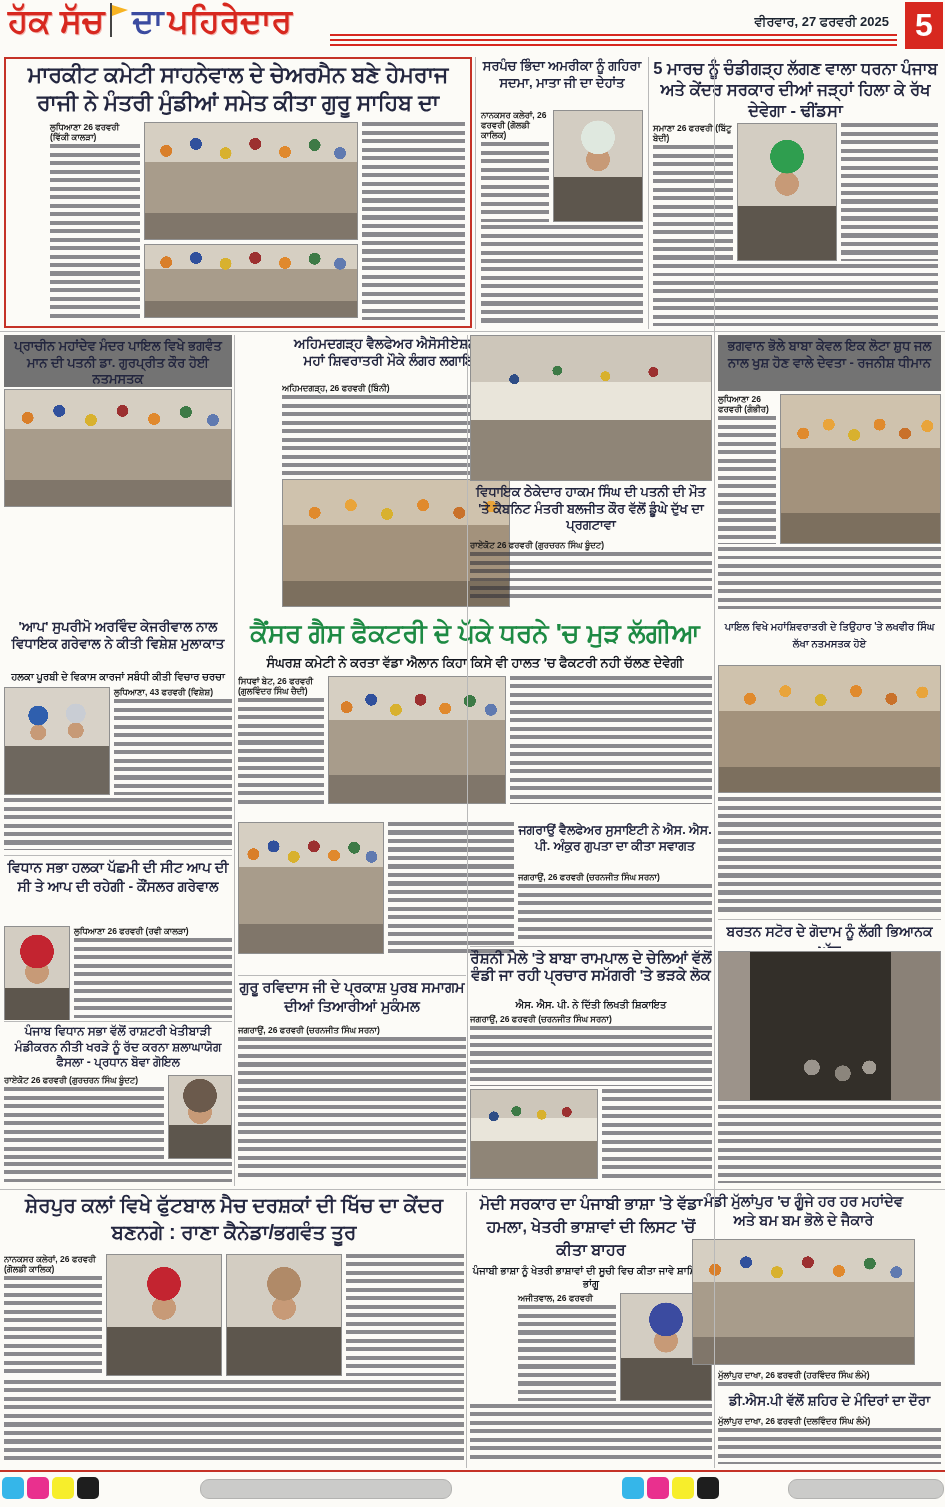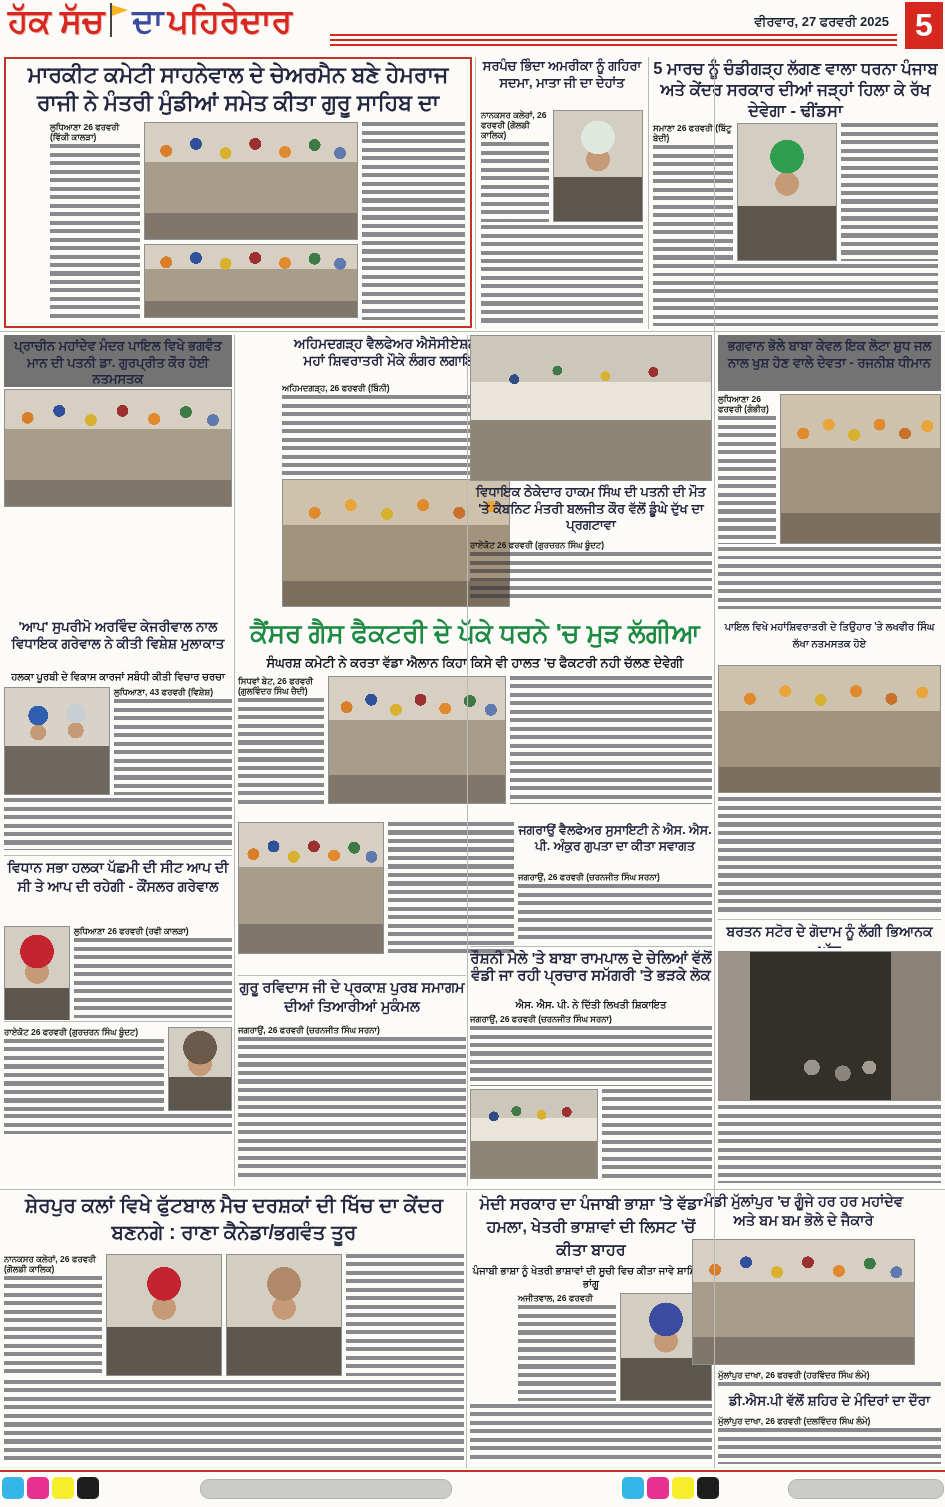--- a/index.html
+++ b/index.html
@@ -220,20 +220,21 @@
     <div class="row" style="height:104px;margin-top:20px;">
       <div class="ph portrait" style="--t:#c32430;width:66px;height:104px;"></div>
       <div class="col" style="flex:1;">
         <div class="dl">ਲੁਧਿਆਣਾ 26 ਫਰਵਰੀ (ਰਵੀ ਕਾਲੜਾ)</div>
         <div class="tx"></div>
       </div>
     </div>
   </div>
 
   <div class="art" style="left:4px;top:1024px;width:228px;height:160px;">
+    <div class="hl" style="font-size:12px;line-height:15.5px;height:48px;">ਪੰਜਾਬ ਵਿਧਾਨ ਸਭਾ ਵੱਲੋਂ ਰਾਸ਼ਟਰੀ ਖੇਤੀਬਾੜੀ ਮੰਡੀਕਰਨ ਨੀਤੀ ਖਰੜੇ ਨੂੰ ਰੱਦ ਕਰਨਾ ਸ਼ਲਾਘਾਯੋਗ ਫੈਸਲਾ - ਪ੍ਰਧਾਨ ਬੋਵਾ ਗੋਇਲ</div>
     <div class="row" style="height:84px;margin-top:3px;">
       <div class="col" style="flex:1;">
         <div class="dl">ਰਾਏਕੋਟ 26 ਫਰਵਰੀ (ਗੁਰਚਰਨ ਸਿੰਘ ਬੂੰਦਟ)</div>
         <div class="tx"></div>
       </div>
       <div class="ph portrait" style="--t:#6b5a4c;width:64px;height:84px;"></div>
     </div>
     <div class="tx" style="height:20px;margin-top:3px;"></div>
   </div>
 

